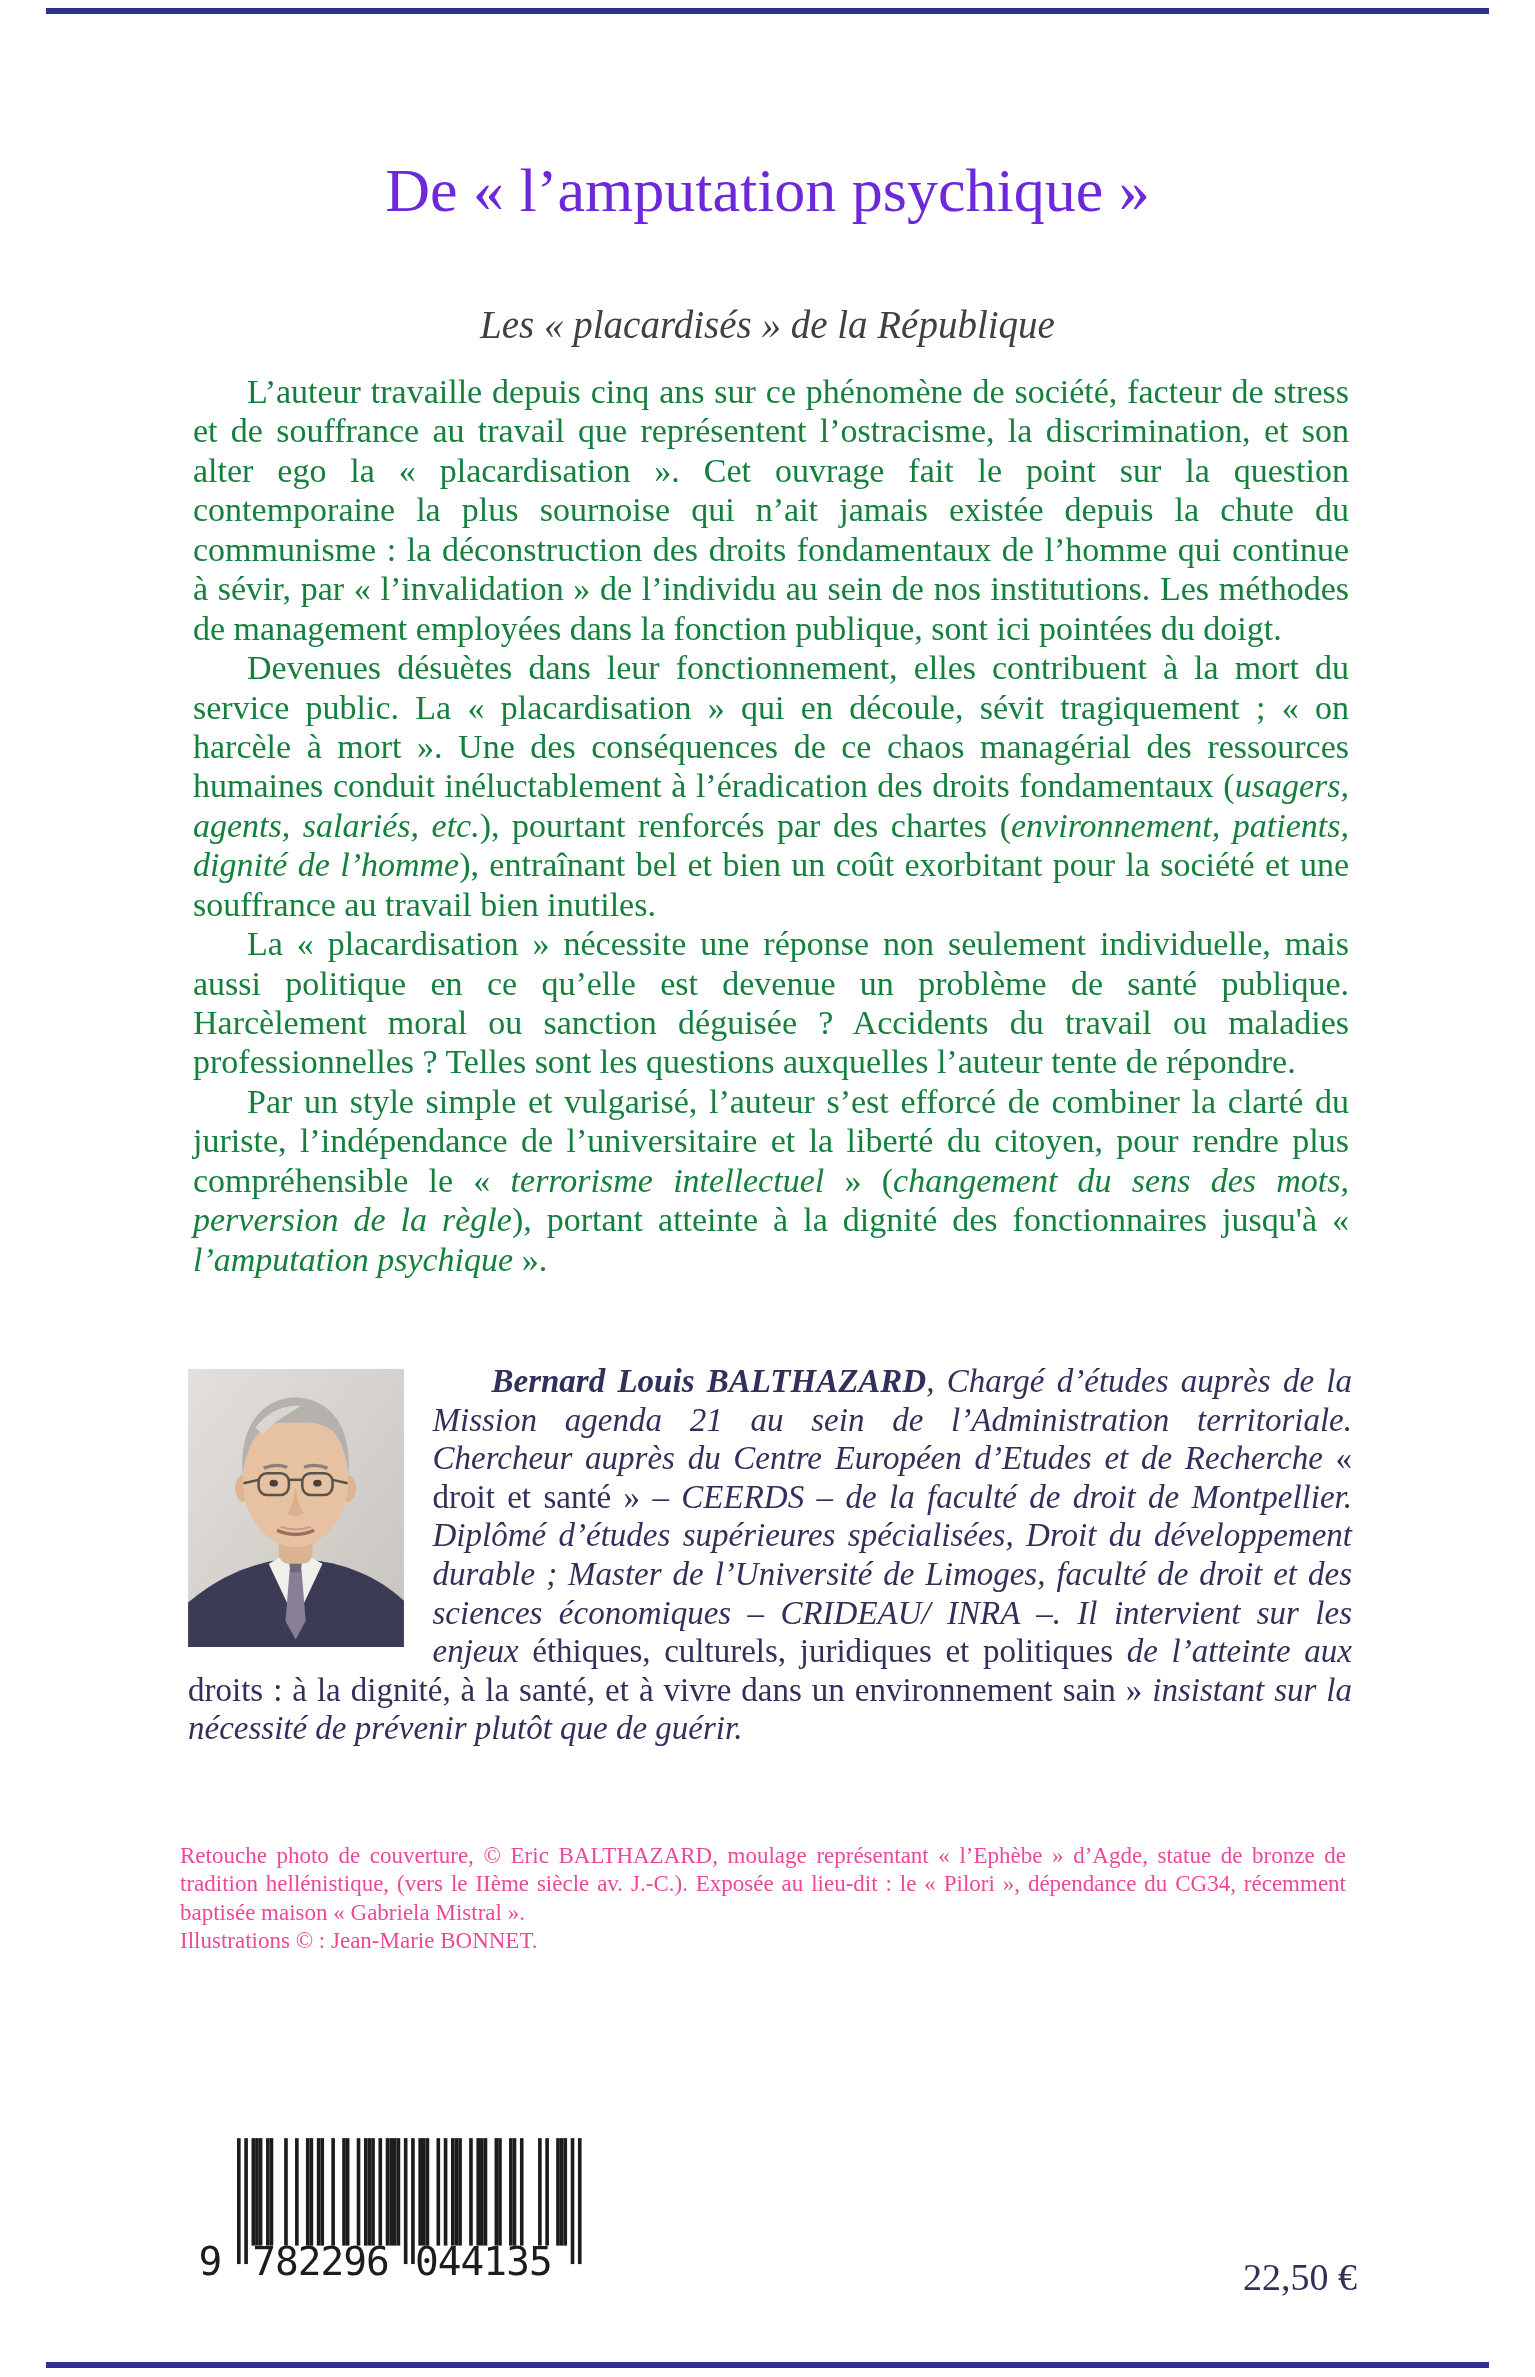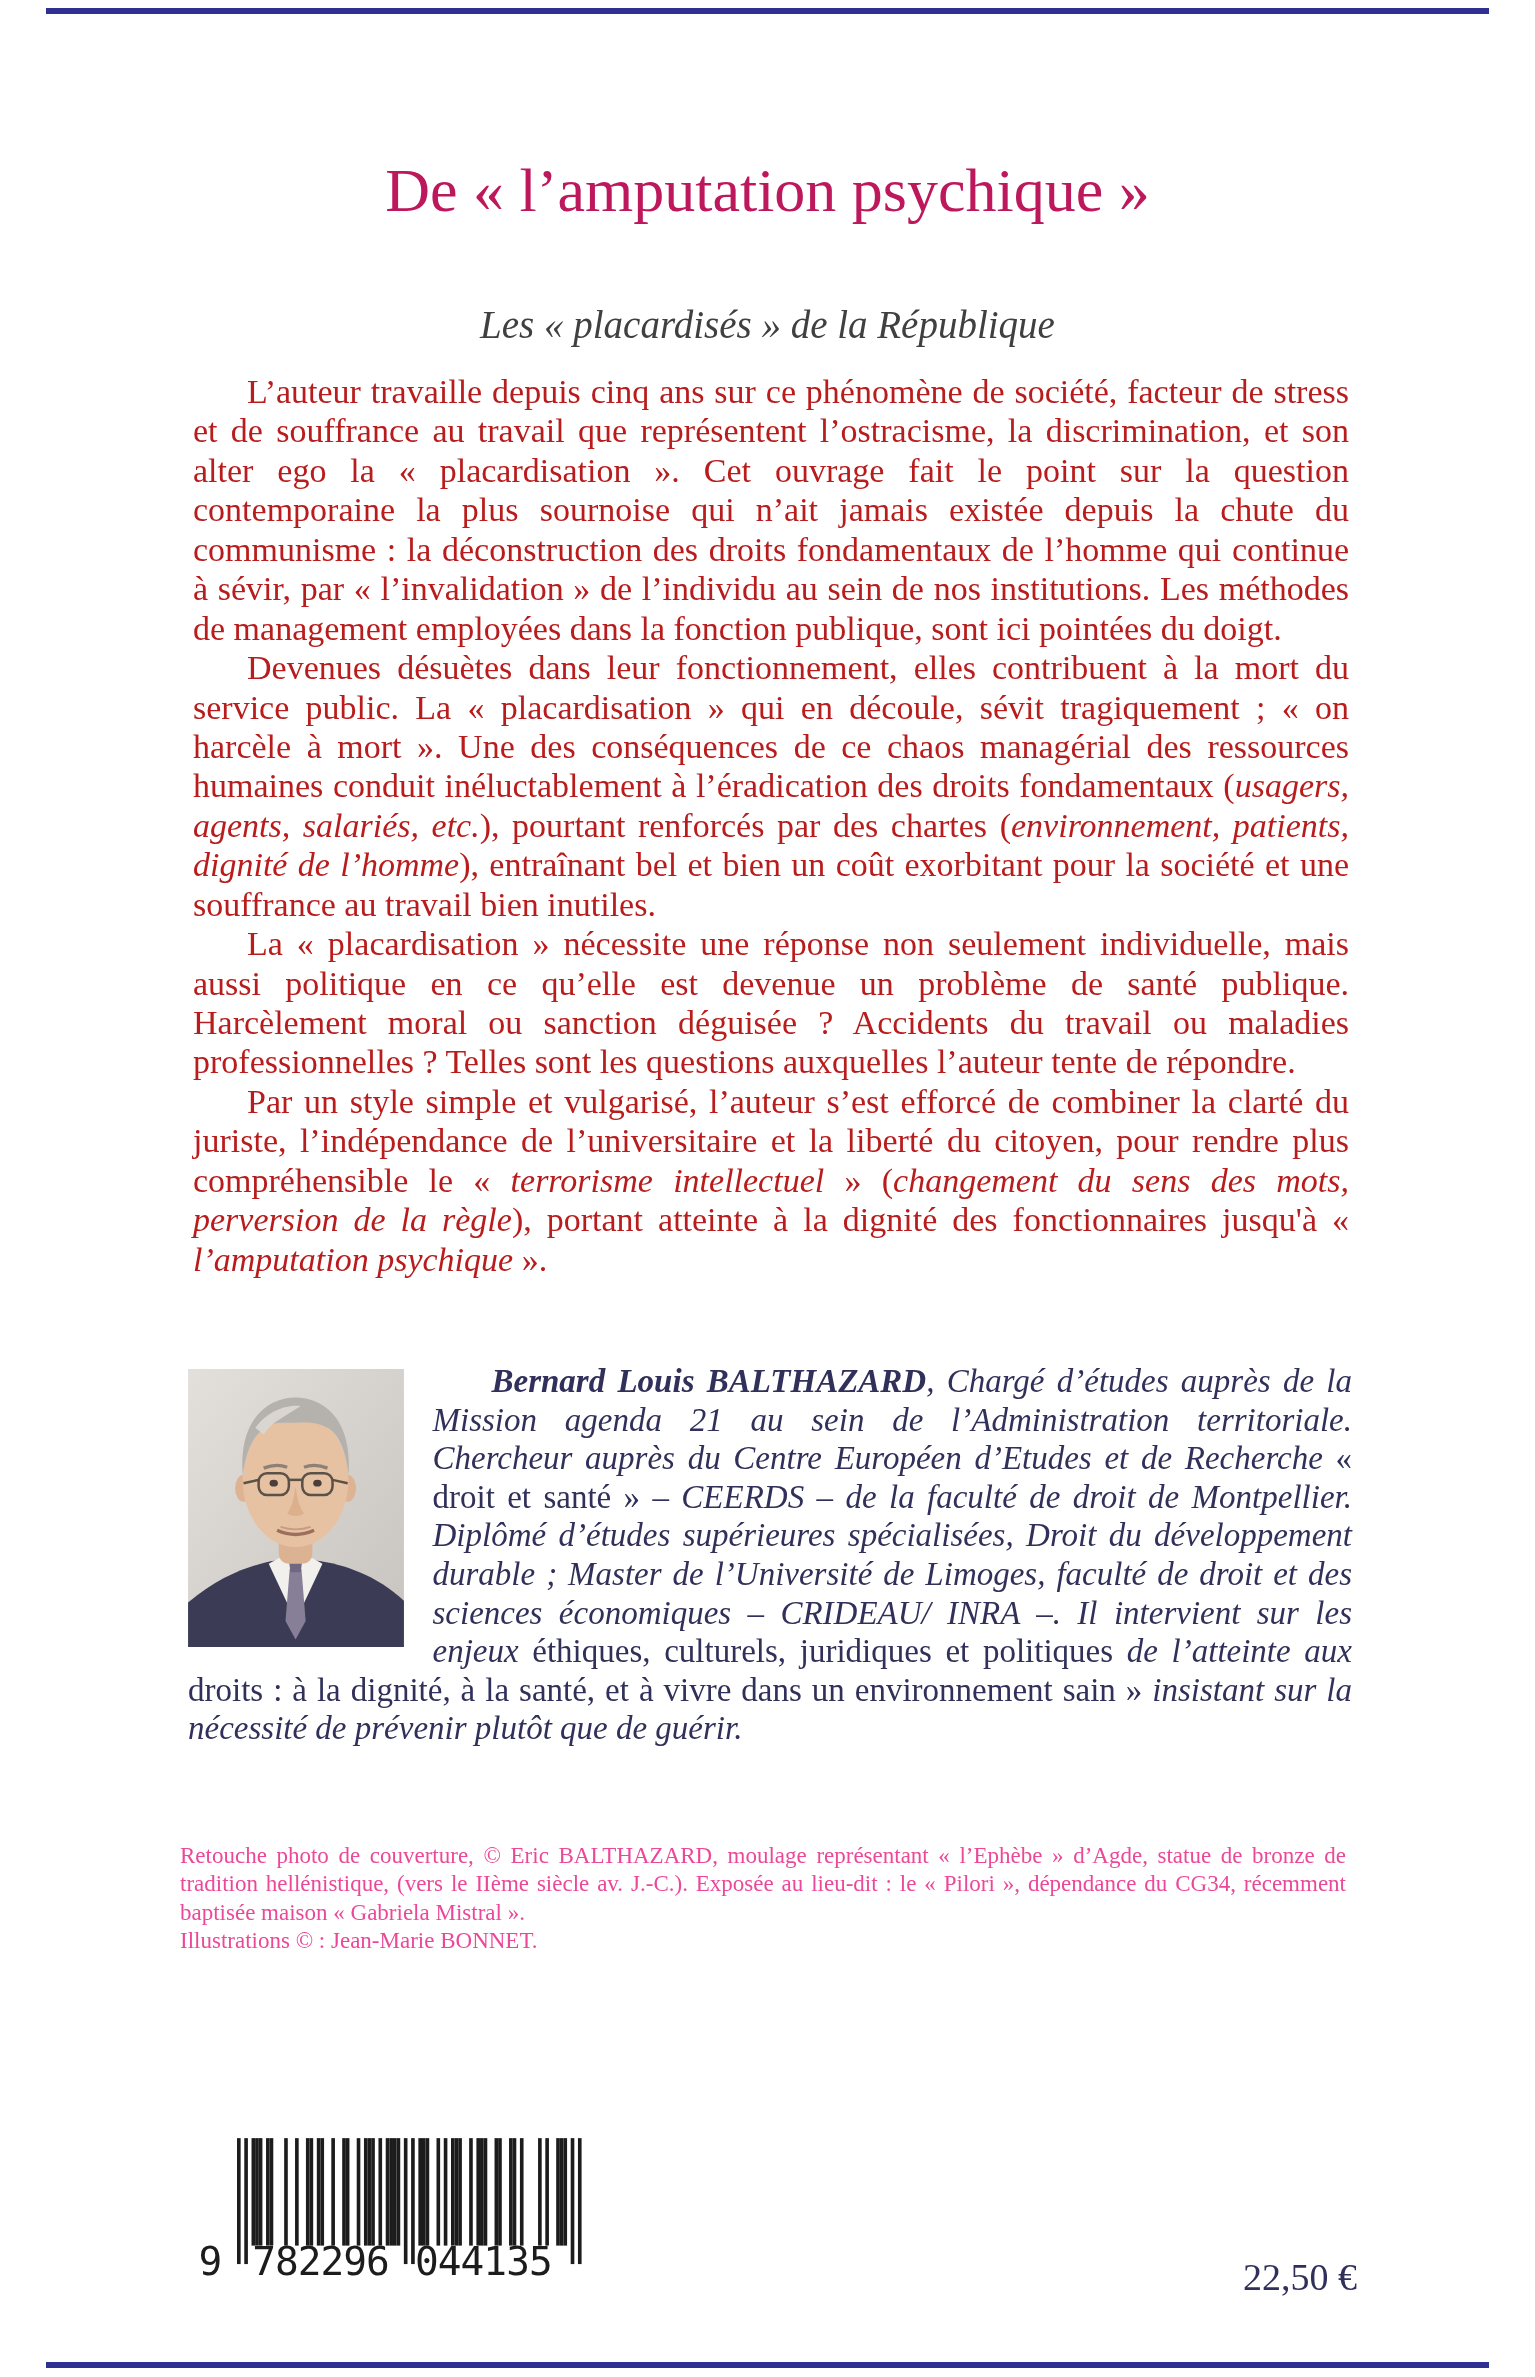--- a/index.html
+++ b/index.html
@@ -9,33 +9,33 @@
     background:#ffffff;
     overflow:hidden;
     font-family:"Liberation Serif","DejaVu Serif",serif;
   }
   .rule{position:absolute;left:46px;width:1443px;height:5.9px;background:#2e3192;}
   .rule-top{top:8.4px;}
   .rule-bottom{top:2362px;}
 
   .title{
     position:absolute;top:156px;left:0;right:0;
-    text-align:center;color:#be185d;
+    text-align:center;color:#6d28d9;
     font-size:62px;line-height:1.12;font-weight:400;
     letter-spacing:0px;
   }
   .subtitle{
     position:absolute;top:302px;left:0;right:0;
     text-align:center;color:#404040;
     font-style:italic;font-size:39px;
   }
 
   .synopsis{
     position:absolute;top:372px;left:193px;width:1156px;
-    color:#b91c1c;font-size:34px;line-height:1.16;
+    color:#15803d;font-size:34px;line-height:1.16;
     text-align:justify;
   }
   .synopsis p{margin:0;text-indent:54px;}
 
   .bio{
     position:absolute;top:1362px;left:188px;width:1164px;
     color:#30305a;font-size:33px;line-height:1.17;
     text-align:justify;font-style:italic;
   }
   .bio p{margin:0;text-indent:59px;}

